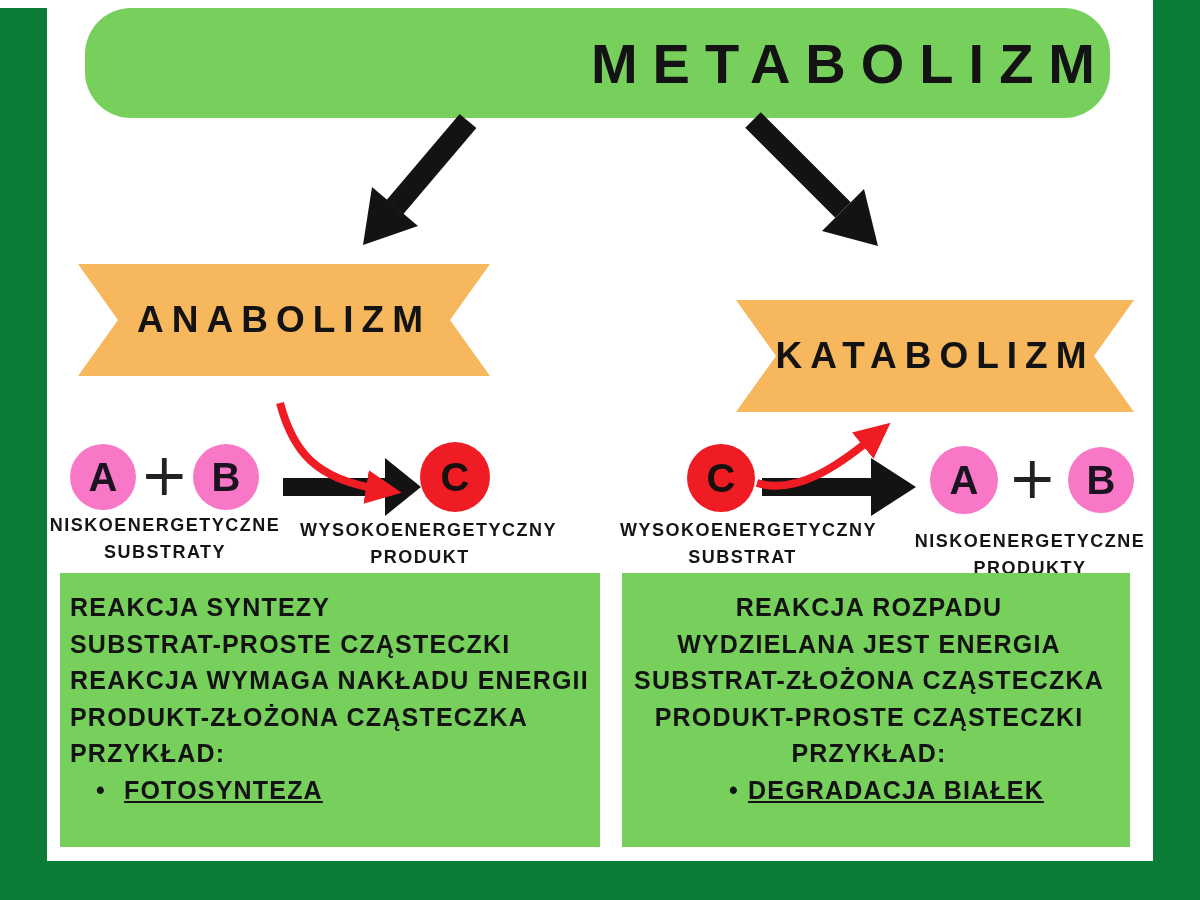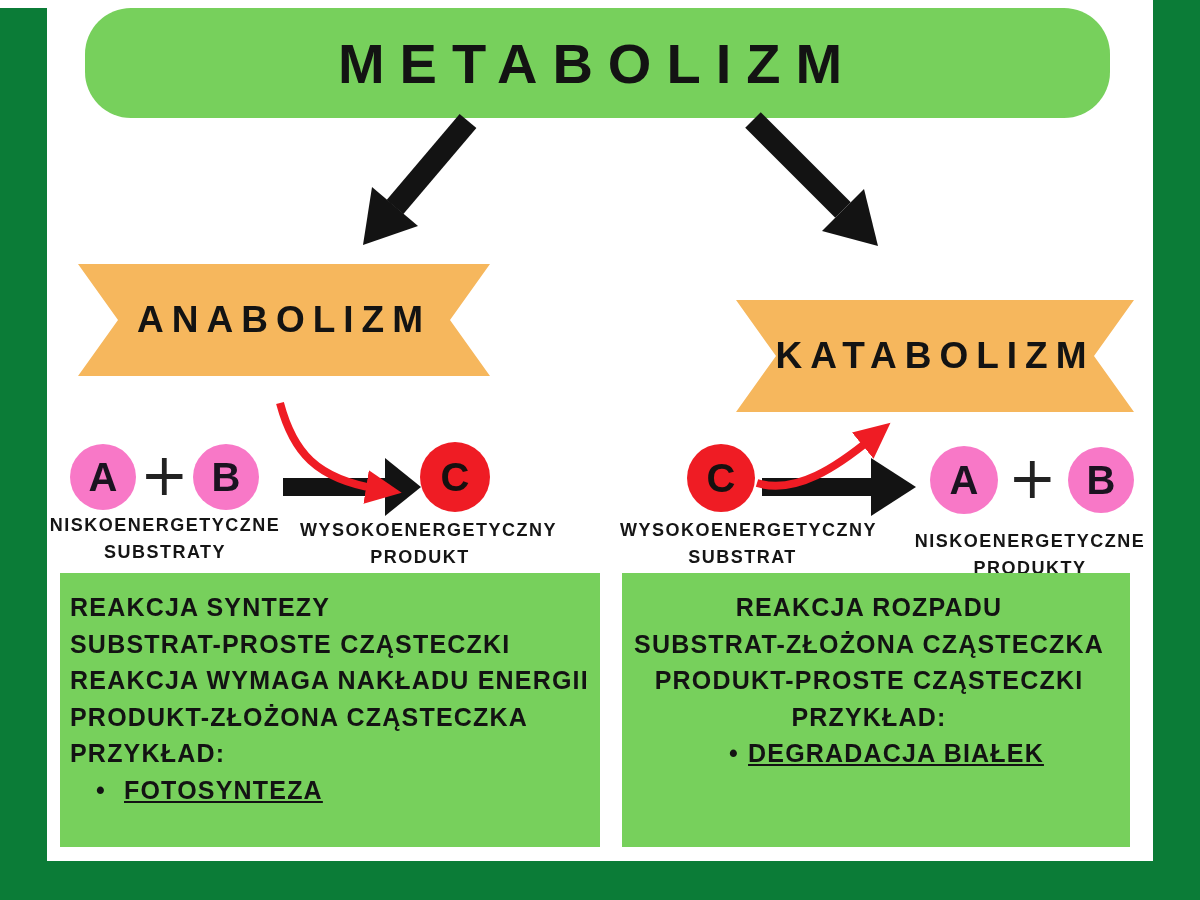--- a/index.html
+++ b/index.html
@@ -10,21 +10,21 @@
   
   .frame { position:absolute; background:#0b7c37; }
   .frame-left   { left:0; top:8px; width:47px; height:892px; }
   .frame-right  { left:1153px; top:0; width:47px; height:900px; }
   .frame-bottom { left:0; top:861px; width:1200px; height:39px; }
 
   
   .title-pill {
     position:absolute; left:85px; top:8px; width:1025px; height:110px;
     background:#77d05c; border-radius:46px;
-    display:flex; align-items:center; justify-content:center;
+    display:flex; align-items:center; justify-content:flex-end;
   }
   .title-pill span {
     font-size:56px; font-weight:900; letter-spacing:15px; color:#131313;
   }
 
   
   .ribbon {
     position:absolute; height:112px; background:#f6b75d;
     clip-path: polygon(0 0, 100% 0, calc(100% - 40px) 50%, 100% 100%, 0 100%, 40px 50%);
     display:flex; align-items:center; justify-content:center;
@@ -153,20 +153,21 @@
     <div>REAKCJA WYMAGA NAKŁADU ENERGII</div>
     <div>PRODUKT-ZŁOŻONA CZĄSTECZKA</div>
     <div>PRZYKŁAD:</div>
     <div class="bullet-line">
       <span class="dot">•</span><span>FOTOSYNTEZA</span>
     </div>
   </div>
 
   <div class="info info-right">
     <div>REAKCJA ROZPADU</div>
+    <div>WYDZIELANA JEST ENERGIA</div>
     <div>SUBSTRAT-ZŁOŻONA CZĄSTECZKA</div>
     <div>PRODUKT-PROSTE CZĄSTECZKI</div>
     <div>PRZYKŁAD:</div>
     <div class="bullet-line">
       <span class="dot">•</span><span>DEGRADACJA BIAŁEK</span>
     </div>
   </div>
 
 </div>
 

